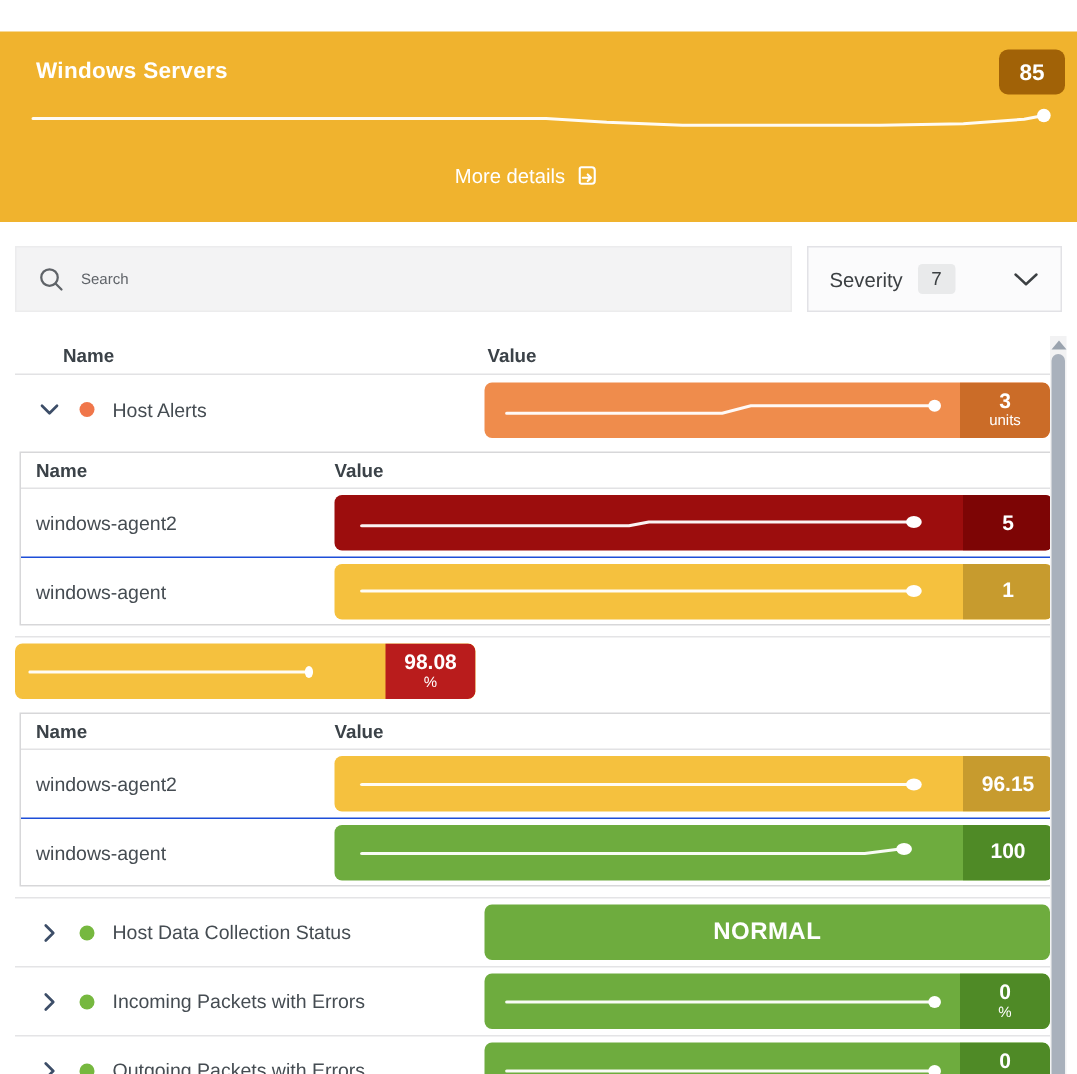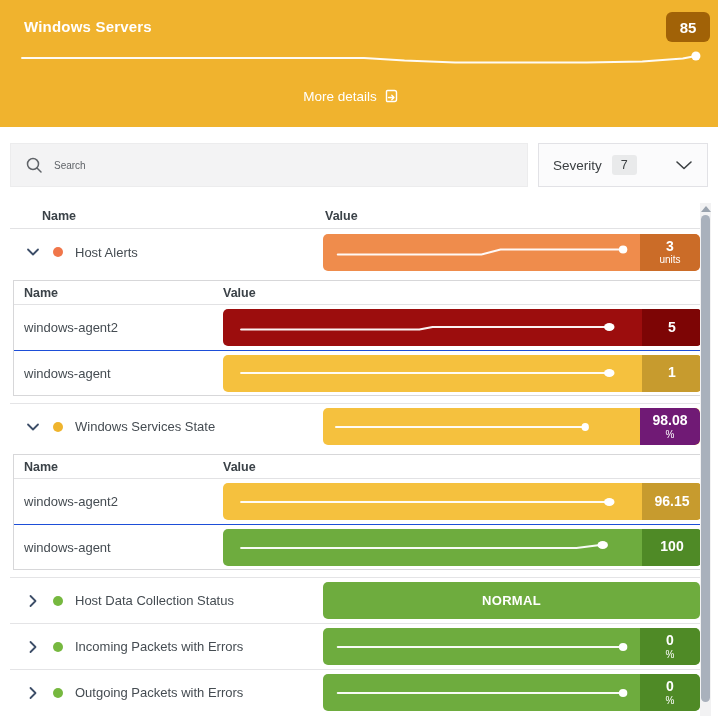--- a/index.html
+++ b/index.html
@@ -2,21 +2,21 @@
 <html><head>
 <meta charset="utf-8">
 <style>
   * { margin:0; padding:0; box-sizing:border-box; }
   html,body { background:#fff; }
   body { font-family:"Liberation Sans", sans-serif; width:718px; height:716px; overflow:hidden; }
   .card { width:718px; height:716px; background:#fff; position:relative; overflow:hidden; }
 
   
   .header { height:127px; background:#F0B32E; position:relative; }
-  .header-row1 { display:flex; justify-content:space-between; align-items:flex-start; padding:12px 8px 0 24px; }
+  .header-row1 { display:flex; justify-content:space-between; align-items:flex-start; padding:12px 8px 0 24px;margin-top:21px; }
   .header-title { color:#fff; font-size:15px; font-weight:bold; padding-top:6px; letter-spacing:.2px; }
   .header-badge { min-width:44px; height:30px; background:#DAA52D; border-radius:6px; color:#fff; font-size:15px; font-weight:bold; display:flex; align-items:center; justify-content:center; }
   .header-spark { position:absolute; left:20px; right:14px; top:48px; height:24px; }
   .more-details { position:absolute; left:0; right:15px; top:88px; display:flex; align-items:center; justify-content:center; gap:7px; color:#fff; font-size:13.5px; cursor:pointer; }
 
   
   .toolbar { display:flex; gap:10px; padding:16px 10px; background:#fff; }
   .search-box { flex:1; height:44px; background:#F3F3F4; border:1px solid #ECECED; display:flex; align-items:center; padding:0 14px; gap:10px; }
   .search-box input { border:none; outline:none; background:transparent; font-size:10px; color:#3c4043; width:100%; font-family:"Liberation Sans", sans-serif; }
   .search-box input::placeholder { color:#5F6368; opacity:1; }
@@ -38,21 +38,21 @@
   .dot { width:10px; height:10px; border-radius:50%; flex:0 0 auto; }
   .chev { width:16px; height:16px; flex:0 0 auto; cursor:pointer; }
 
   .value-cell { padding-right:6px; }
   .bar { height:37px; border-radius:5px; display:flex; overflow:hidden; align-items:stretch; }
   .bar .spark { flex:1; display:flex; align-items:center; }
   .bar .spark svg { width:100%; height:24px; display:block; }
   .vbox { width:60px; display:flex; flex-direction:column; align-items:center; justify-content:center; color:#fff; border-radius:0 5px 5px 0; line-height:1.1; }
   .vbox .num { font-size:14px; font-weight:bold; }
   .vbox .unit { font-size:10px; }
-  .bar.status { align-items:center; justify-content:center; color:#fff; font-size:13px; font-weight:bold; letter-spacing:.3px; }
+  .bar.status { align-items:center; justify-content:center; color:#fff; font-size:16px; font-weight:bold; letter-spacing:.3px; }
 
   
   .nested { margin:5px 0 7px 3px; border:1px solid #D7D7D9; background:#fff; }
   .nested .nhead { display:grid; grid-template-columns:209px 1fr; height:24px; align-items:center; border-bottom:1px solid #E2E2E4; }
   .nested .nhead .name { padding-left:10px; font-size:12.5px; font-weight:bold; color:#3B4248; }
   .nested .nhead .value { font-size:12.5px; font-weight:bold; color:#3B4248; }
   .nrow { display:grid; grid-template-columns:209px 1fr; height:45px; align-items:center; }
   .nrow + .nrow { border-top:1px solid #1d4ed8; }
   .nrow .label { padding-left:10px; font-size:13px; color:#454C52; }
   .nrow .value-cell { padding-right:3px; }
@@ -179,38 +179,29 @@
             </div>
             <div class="vbox" style="background: rgb(199, 155, 46);">
               <span class="num">1</span>
             </div>
           </div>
         </div>
       </div>
     </div>
 
     <div class="trow">
-      <div class="name-cell">
-        <span class="chev">
-          <svg class="icon" width="16" height="16" viewBox="0 0 16 16">
-              <polyline points="3,5.5 8,10.5 13,5.5" fill="none" stroke="#3D4E68" stroke-width="1.8" stroke-linecap="round" stroke-linejoin="round"></polyline>
-            </svg>
-        </span>
-        <span class="dot" style="background: rgb(239, 180, 45);"></span>
-        <span class="label">Windows Services State</span>
-      </div>
       <div class="value-cell">
         <div class="bar" style="background: rgb(245, 193, 62);">
           <div class="spark">
             <svg viewBox="0 0 300 24" preserveAspectRatio="none">
               <polyline points="14,12 284,12" fill="none" stroke="rgba(255,255,255,0.95)" stroke-width="2" stroke-linecap="round"></polyline>
               <circle cx="284" cy="12" r="4" fill="#fff"></circle>
             </svg>
           </div>
-          <div class="vbox" style="background: #701a75; margin-left: 40px;">
+          <div class="vbox" style="background: #b91c1c; margin-left: 40px;">
             <span class="num">98.08</span>
             <span class="unit">%</span>
           </div>
         </div>
       </div>
     </div>
 
     <div class="nested">
       <div class="nhead">
         <div class="name">Name</div>

